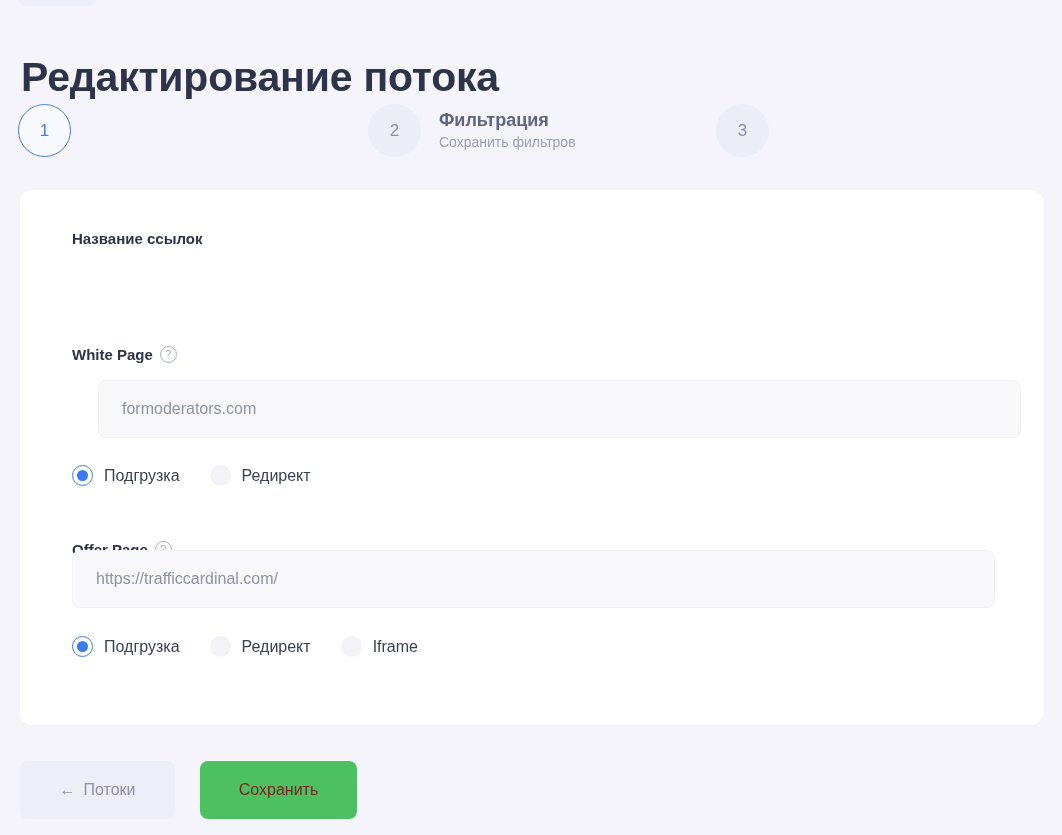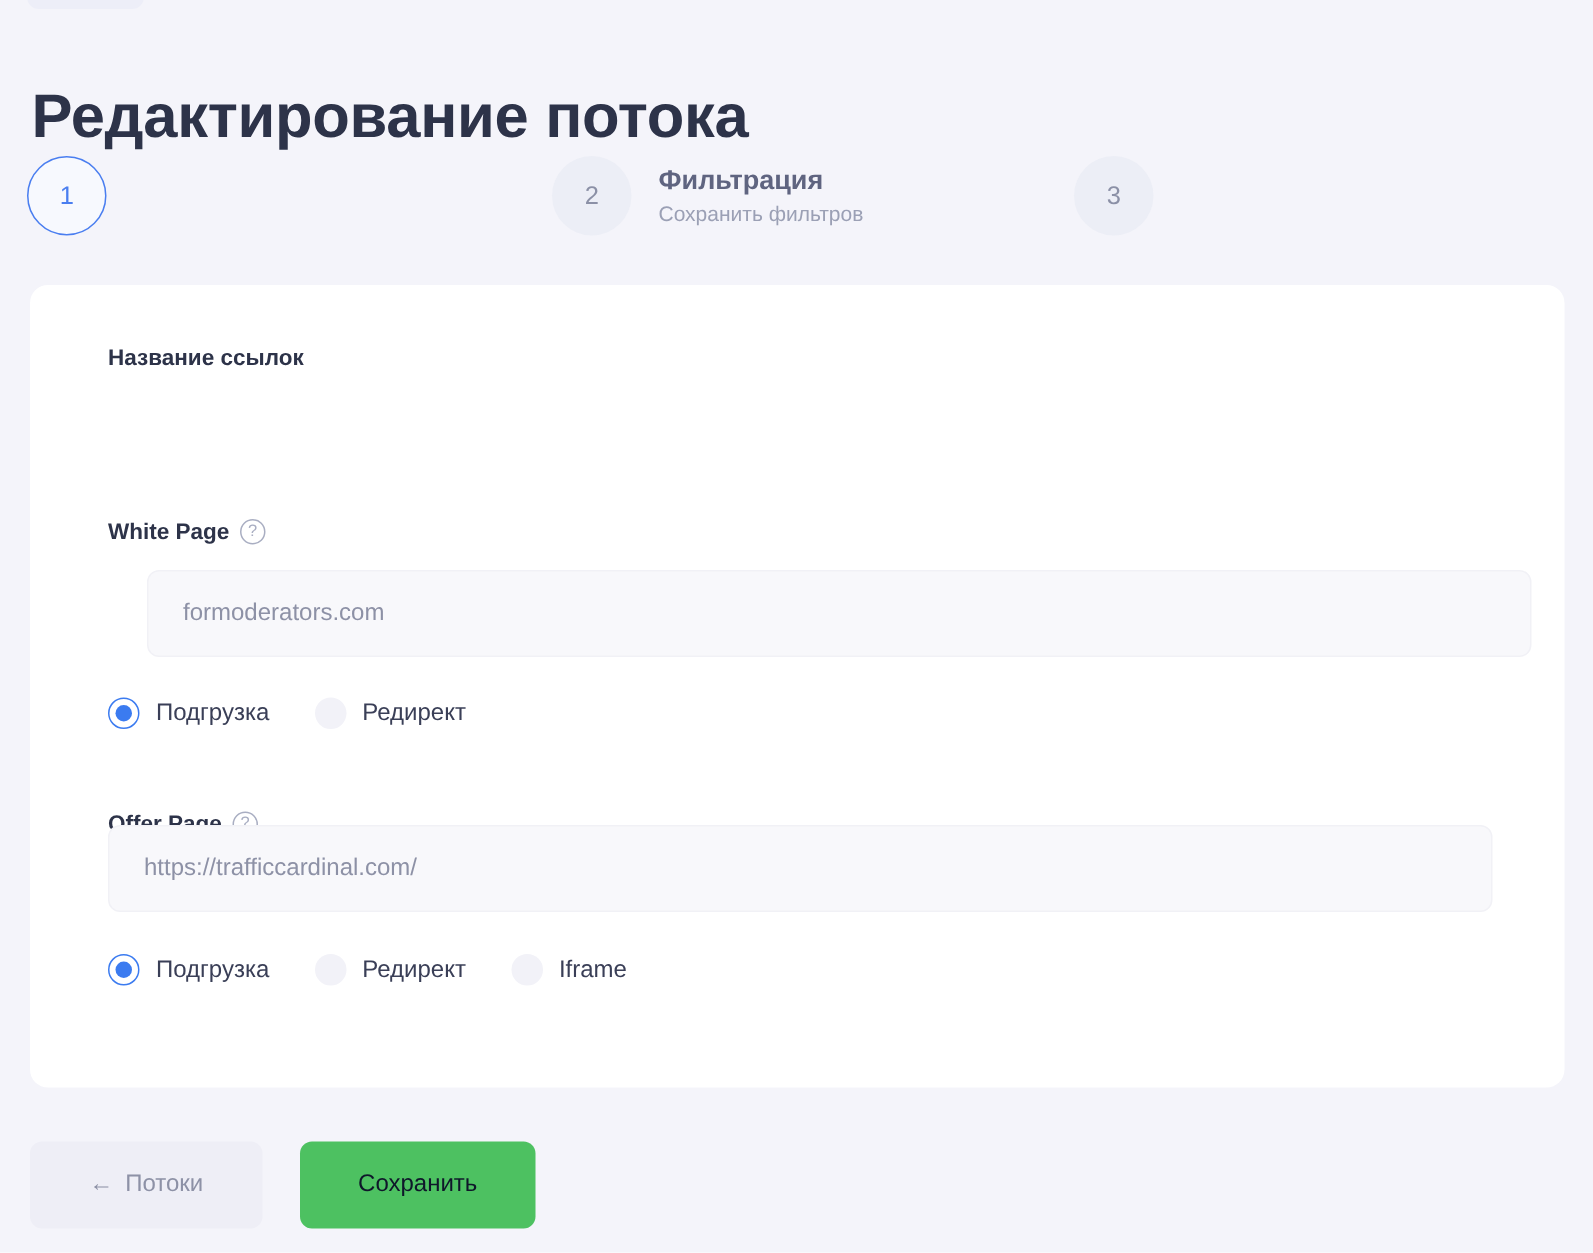--- a/index.html
+++ b/index.html
@@ -217,21 +217,21 @@
   .btn-back {
     width: 155px;
     height: 58px;
     background: #eeeef6;
     color: #8d91a6;
   }
   .btn-save {
     width: 157px;
     height: 58px;
     background: #4dc161;
-    color: #0f172a;
+    color: #7f1d1d;
     margin-left: 25px;
   }
   .arrow-glyph {
     margin-right: 8px;
     font-size: 16px;
   }
 </style>
 </head>
 <body>
 

